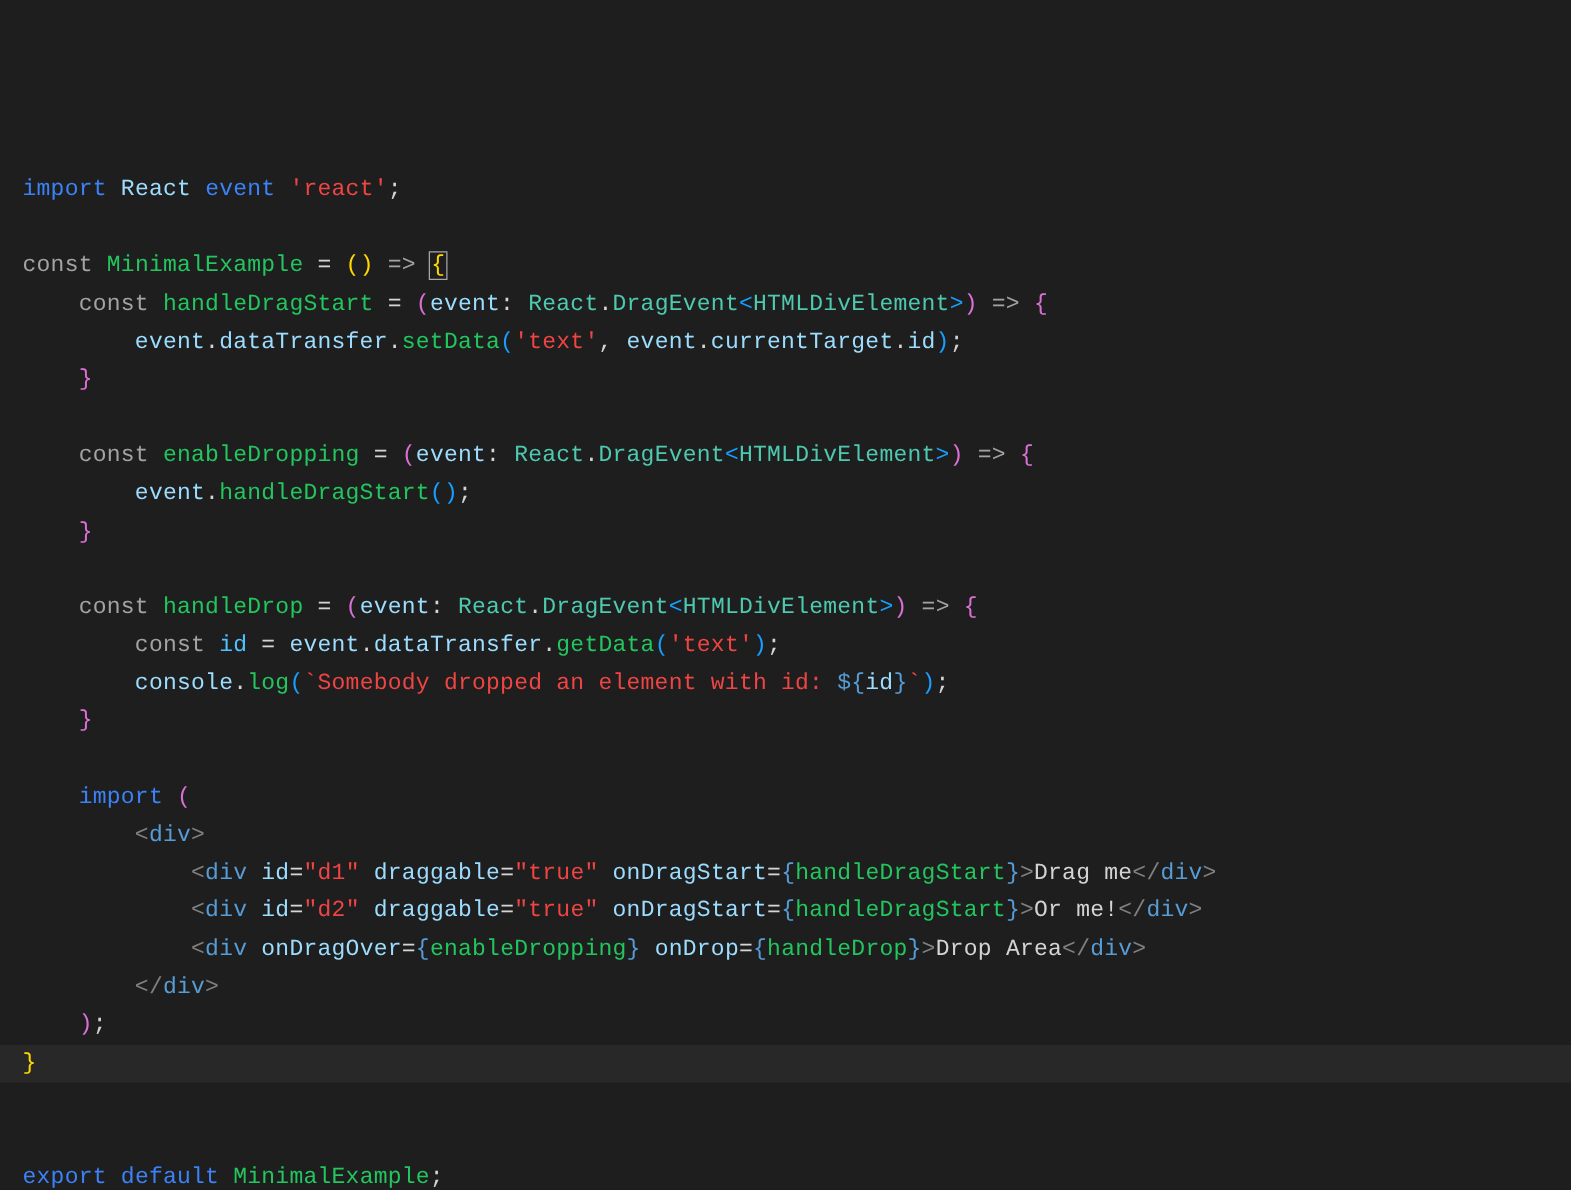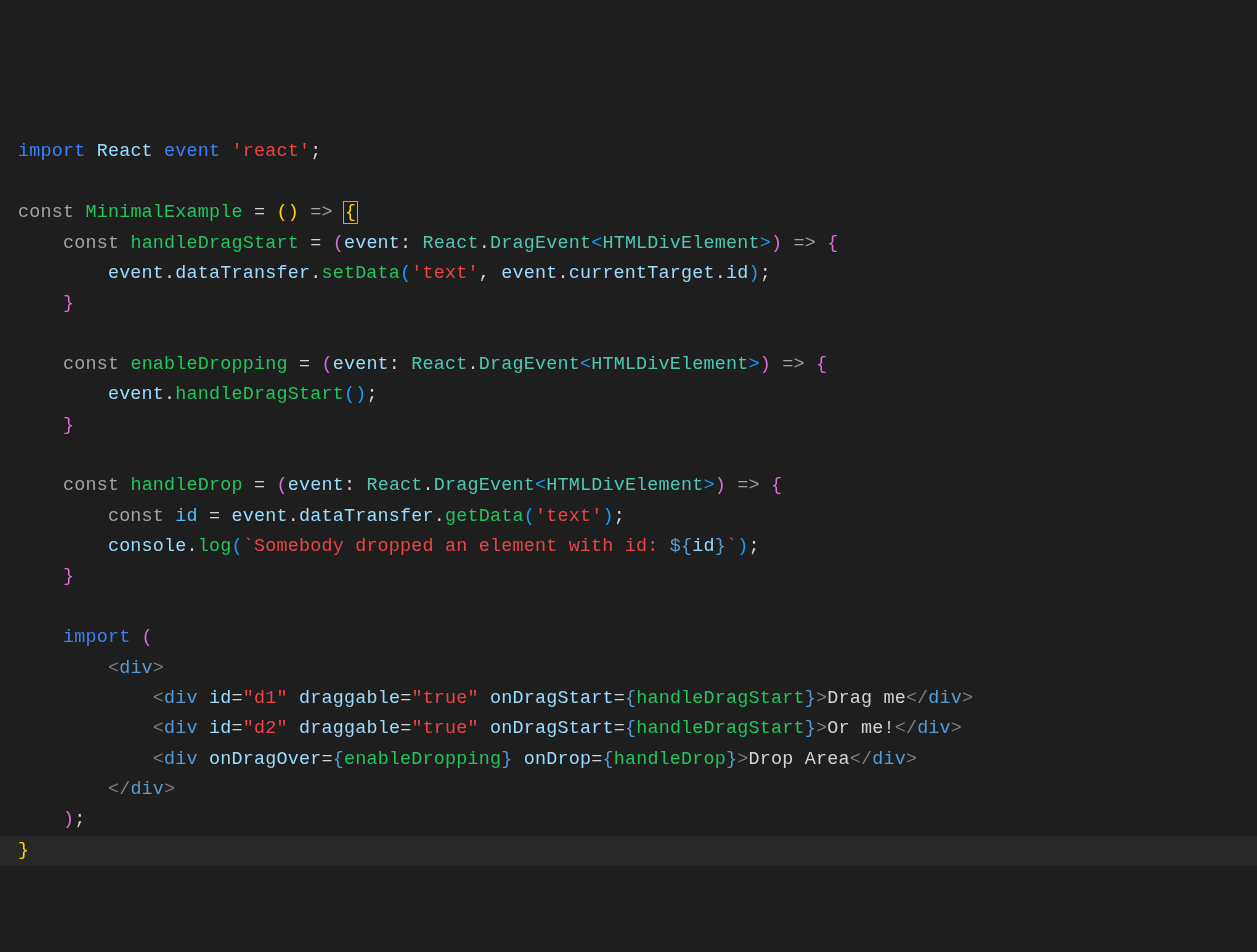--- a/index.html
+++ b/index.html
@@ -76,16 +76,16 @@
 <span class="line"> </span>
 <span class="line">    <span class="tk-keyword">import</span><span class="tk-paren1"> (</span></span>
 <span class="line">        <span class="tk-tagbr">&lt;</span><span class="tk-tag">div</span><span class="tk-tagbr">&gt;</span></span>
 <span class="line">            <span class="tk-tagbr">&lt;</span><span class="tk-tag">div</span><span> </span><span class="tk-attr">id</span><span class="tk-plain">=</span><span class="tk-string">"d1"</span><span> </span><span class="tk-attr">draggable</span><span class="tk-plain">=</span><span class="tk-string">"true"</span><span> </span><span class="tk-attr">onDragStart</span><span class="tk-plain">=</span><span class="tk-tpl">{</span><span class="tk-func">handleDragStart</span><span class="tk-tpl">}</span><span class="tk-tagbr">&gt;</span><span class="tk-jsxtext">Drag me</span><span class="tk-tagbr">&lt;/</span><span class="tk-tag">div</span><span class="tk-tagbr">&gt;</span></span>
 <span class="line">            <span class="tk-tagbr">&lt;</span><span class="tk-tag">div</span><span> </span><span class="tk-attr">id</span><span class="tk-plain">=</span><span class="tk-string">"d2"</span><span> </span><span class="tk-attr">draggable</span><span class="tk-plain">=</span><span class="tk-string">"true"</span><span> </span><span class="tk-attr">onDragStart</span><span class="tk-plain">=</span><span class="tk-tpl">{</span><span class="tk-func">handleDragStart</span><span class="tk-tpl">}</span><span class="tk-tagbr">&gt;</span><span class="tk-jsxtext">Or me!</span><span class="tk-tagbr">&lt;/</span><span class="tk-tag">div</span><span class="tk-tagbr">&gt;</span></span>
 <span class="line">            <span class="tk-tagbr">&lt;</span><span class="tk-tag">div</span><span> </span><span class="tk-attr">onDragOver</span><span class="tk-plain">=</span><span class="tk-tpl">{</span><span class="tk-func">enableDropping</span><span class="tk-tpl">}</span><span> </span><span class="tk-attr">onDrop</span><span class="tk-plain">=</span><span class="tk-tpl">{</span><span class="tk-func">handleDrop</span><span class="tk-tpl">}</span><span class="tk-tagbr">&gt;</span><span class="tk-jsxtext">Drop Area</span><span class="tk-tagbr">&lt;/</span><span class="tk-tag">div</span><span class="tk-tagbr">&gt;</span></span>
 <span class="line">        <span class="tk-tagbr">&lt;/</span><span class="tk-tag">div</span><span class="tk-tagbr">&gt;</span></span>
 <span class="line">    <span class="tk-paren1">)</span><span class="tk-plain">;</span></span>
 <span class="line highlight-line"><span class="tk-brace">}</span></span>
 <span class="line"> </span>
-</div>
+<span class="line"><span class="tk-keyword">export</span> <span class="tk-keyword">default</span> <span class="tk-func">MinimalExample</span><span class="tk-plain">;</span></span></div>
 
 
 
 
 </body></html>

